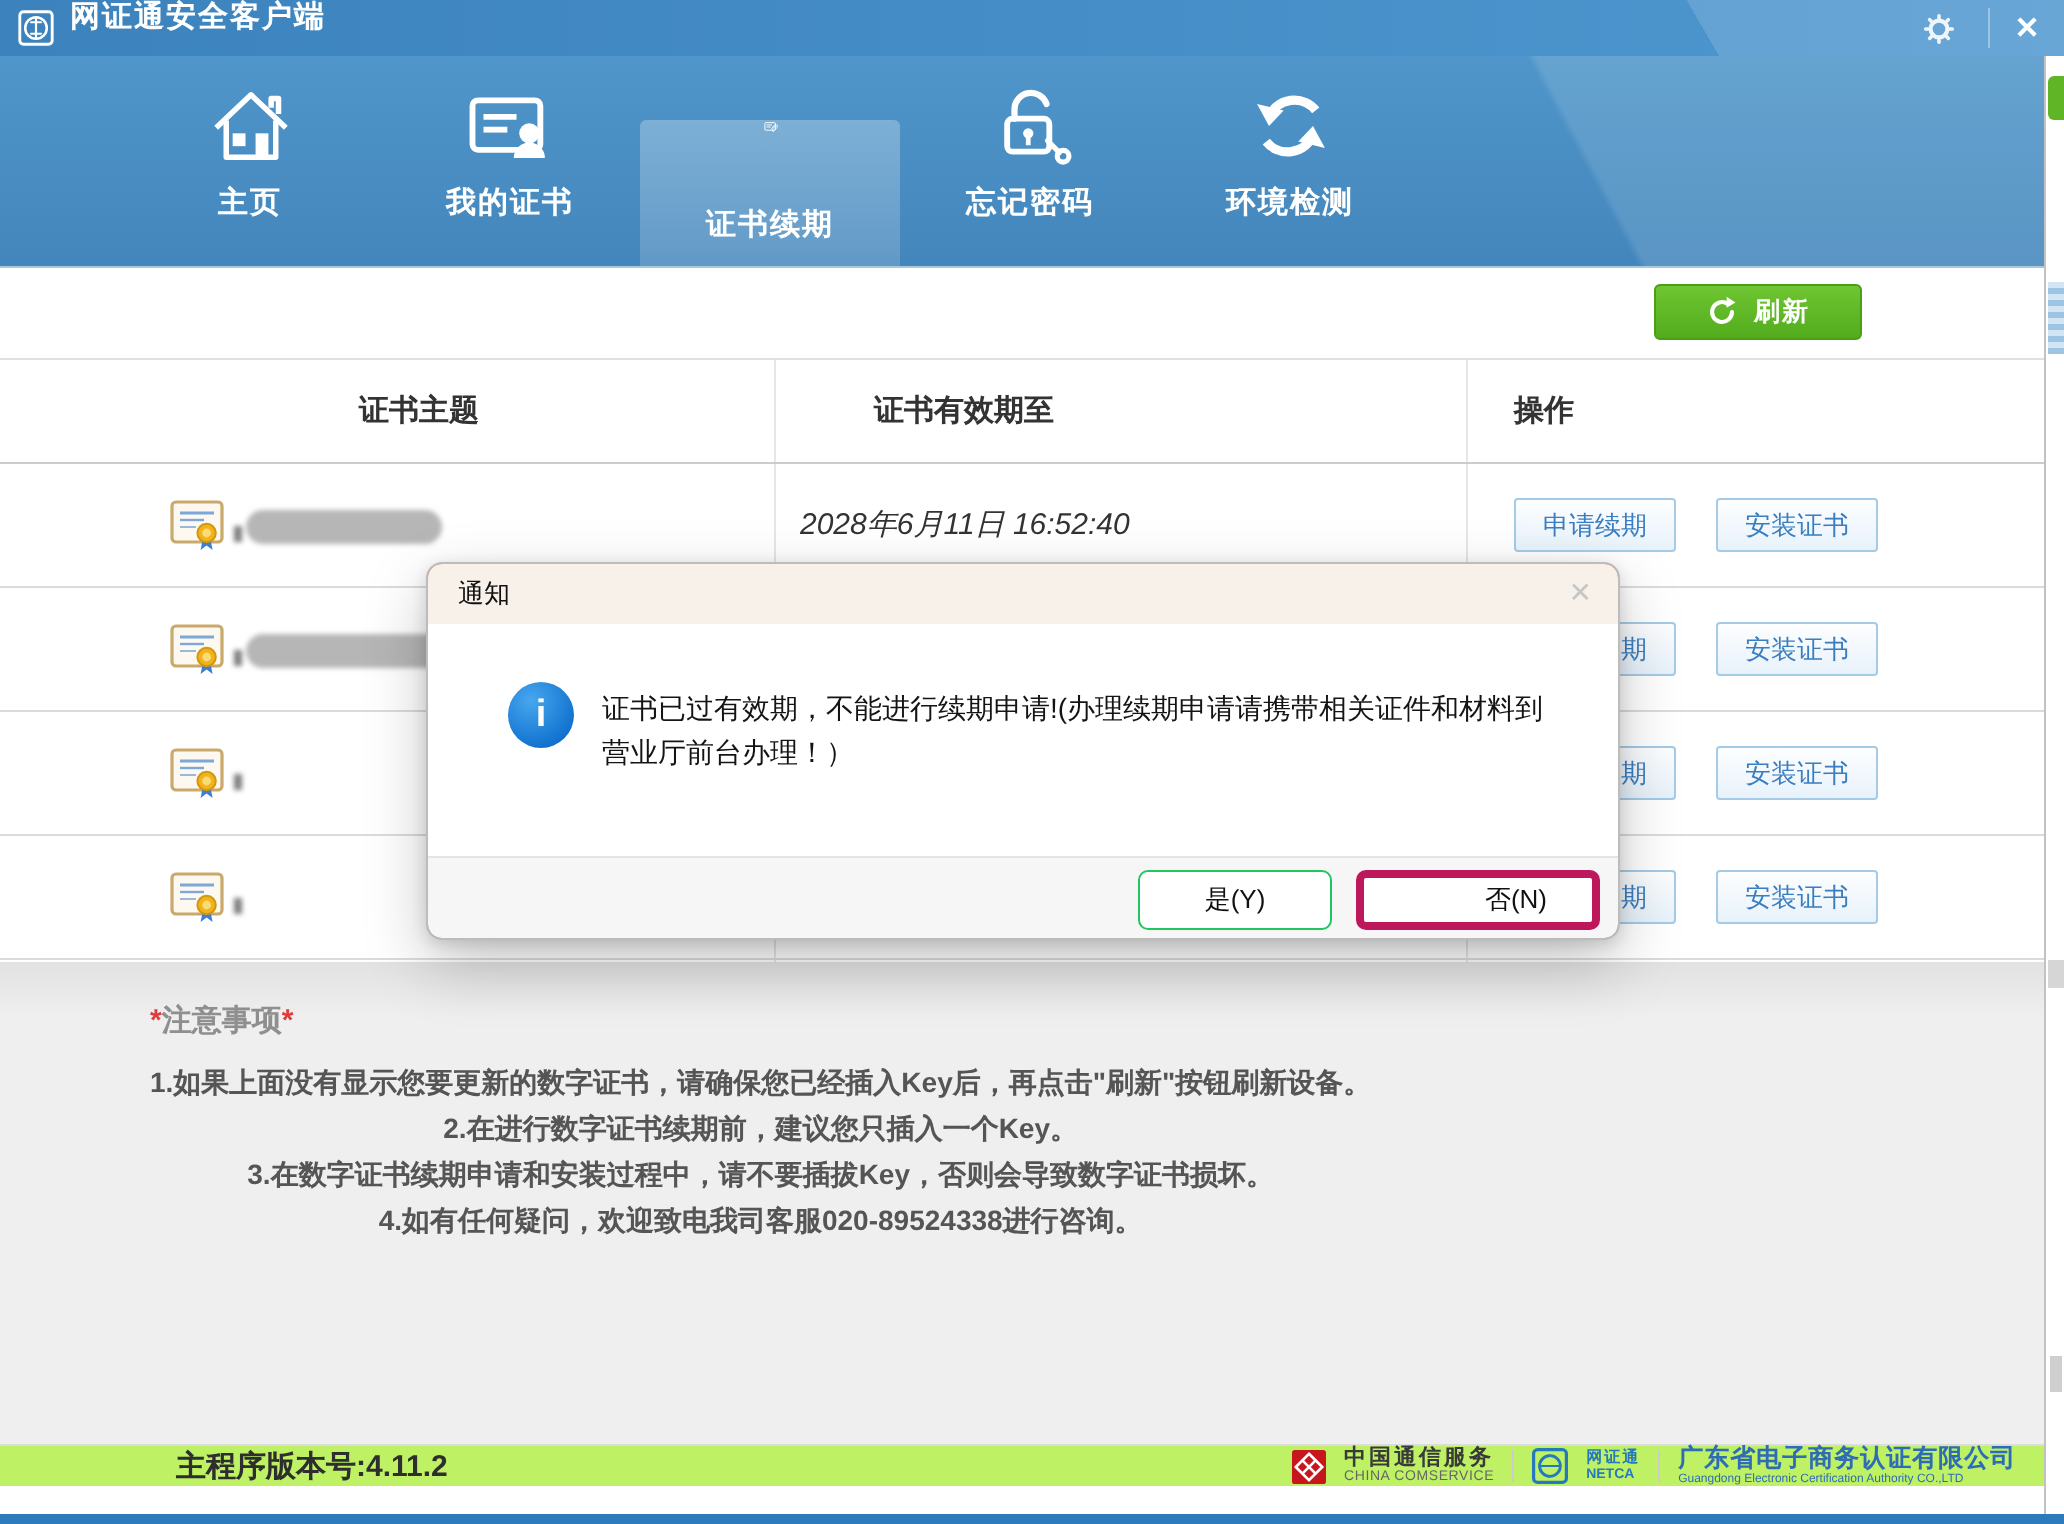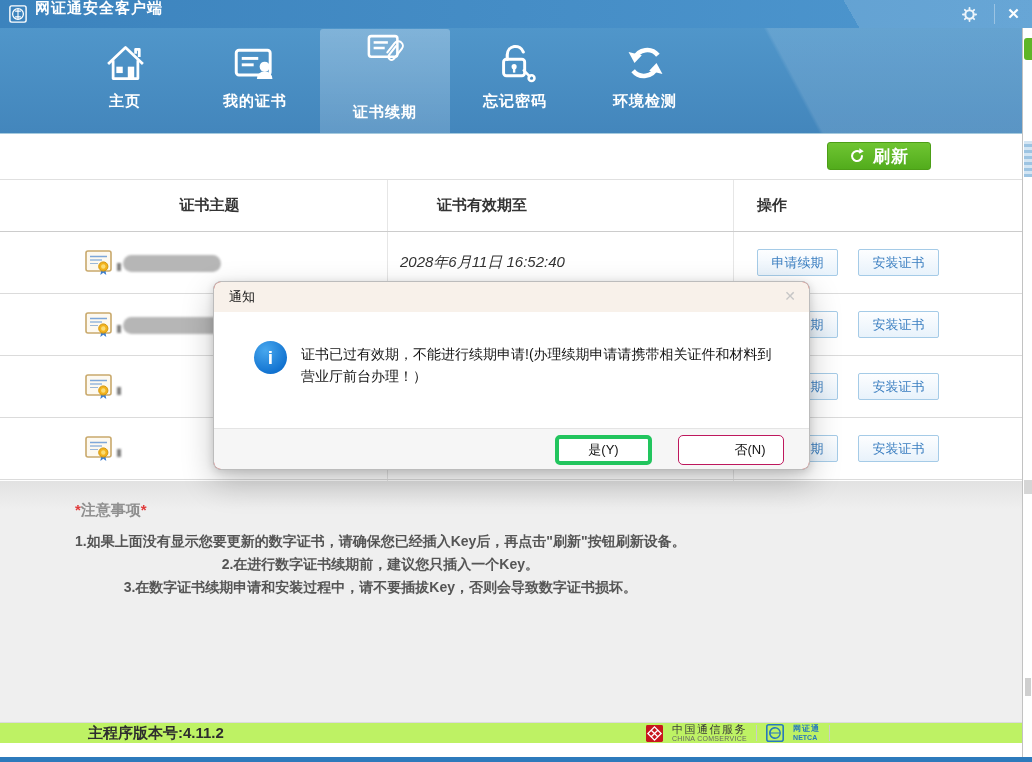--- a/index.html
+++ b/index.html
@@ -19,31 +19,31 @@
   .tb-close{left:995px;width:37px;color:#fff;font-size:15px;font-weight:bold;}
 
   
   .navbar{position:absolute;left:0;top:28px;width:1022px;height:105px;
     background:linear-gradient(62deg, rgba(255,255,255,0) 76%, rgba(255,255,255,0.12) 76.4%),
                linear-gradient(180deg,#5096ca,#4386bc);
     border-bottom:1px solid #a5cade;z-index:5;}
   .nav-items{position:absolute;left:60px;top:0;height:105px;display:flex;}
   .nav-item{width:130px;height:94px;display:flex;flex-direction:column;align-items:center;
     justify-content:flex-end;padding-bottom:11px;box-sizing:border-box;cursor:pointer;}
-  .nav-item.active{height:104px;align-self:flex-end;border-radius:3px 3px 0 0;
+  .nav-item.active{height:73px;align-self:flex-end;border-radius:3px 3px 0 0;
     background:linear-gradient(180deg,rgba(255,255,255,0.28),rgba(255,255,255,0.16));gap:29px;}
   .nav-icon{width:47px;height:44px;margin-bottom:7px;}
   .nav-label{color:#fff;font-size:15px;font-weight:bold;letter-spacing:1px;white-space:nowrap;}
 
   
   .toolbar{position:absolute;left:0;top:133px;width:1022px;height:47px;background:#fff;
     border-bottom:1px solid #e0e0e0;box-sizing:border-box;}
   .refresh-btn{position:absolute;left:827px;top:9px;width:104px;height:28px;
     background:linear-gradient(180deg,#6fc532,#52ac1c);border:1px solid #4c9e17;border-radius:3px;
-    color:#fff;font-size:17px;font-weight:bold;display:flex;align-items:center;justify-content:center;
+    color:#fff;font-size:13px;font-weight:bold;display:flex;align-items:center;justify-content:center;
     gap:8px;cursor:pointer;box-sizing:border-box;font-family:inherit;letter-spacing:1px;}
 
   
   .table{position:absolute;left:0;top:180px;width:1022px;height:301px;background:#fff;}
   .col-div{position:absolute;top:0;bottom:0;width:1px;background:#e6e6e6;}
   .col-div.c1{left:387px;} .col-div.c2{left:733px;}
   .t-head{position:relative;height:52px;border-bottom:1px solid #cccccc;box-sizing:border-box;}
   .th{position:absolute;top:0;height:100%;display:flex;align-items:center;
     font-size:15px;font-weight:bold;color:#333;}
   .th1{left:16px;width:387px;justify-content:center;}
@@ -69,21 +69,21 @@
   .notes-title .star{color:#e03b3b;}
   .notes-list{position:absolute;left:75px;top:49px;font-size:14px;font-weight:bold;color:#555;line-height:23px;}
 
   
   .footerbar{position:absolute;left:0;top:722px;width:1022px;height:21px;background:#bef264;
     border-top:1px solid #dcdcdc;box-sizing:border-box;}
   .version{position:absolute;left:88px;top:0;height:100%;display:flex;align-items:center;
     font-size:15px;font-weight:bold;color:#2e2e2e;}
   .logos{position:absolute;left:646px;top:0;height:100%;display:flex;align-items:center;gap:9px;}
   .logo-col{display:flex;flex-direction:column;line-height:1.15;}
-  .cs-cn{font-size:11px;font-weight:normal;color:#3a3a3a;letter-spacing:1.5px;}
+  .cs-cn{font-size:11px;font-weight:bold;color:#3a3a3a;letter-spacing:1.5px;}
   .cs-en{font-size:7px;color:#666;letter-spacing:0.3px;}
   .vdiv{width:1px;height:16px;background:#ccc;}
   .nc-cn{font-size:8px;font-weight:bold;color:#2779bd;letter-spacing:1px;}
   .nc-en{font-size:7px;font-weight:bold;color:#2779bd;}
   .gd-cn{font-size:12.5px;font-weight:bold;color:#2e6db5;letter-spacing:0.5px;}
   .gd-en{font-size:6px;color:#2e6db5;}
 
   .bottom-strip{position:absolute;left:0;top:757px;width:1032px;height:5px;background:#2d7abc;}
 
   
@@ -105,22 +105,22 @@
   .dlg-close{position:absolute;right:13px;top:7px;font-size:14px;color:#c6c6c6;cursor:pointer;line-height:1;}
   .dlg-body{position:absolute;left:0;top:30px;right:0;height:119px;background:#fff;}
   .info-icon{position:absolute;left:40px;top:29px;width:33px;height:33px;border-radius:50%;
     background:radial-gradient(circle at 35% 28%,#47a7ee,#0e6fce 78%);color:#fff;
     display:flex;align-items:center;justify-content:center;font-size:19px;font-weight:bold;}
   .dlg-msg{position:absolute;left:87px;top:31px;width:482px;font-size:14px;color:#141414;line-height:22px;}
   .dlg-footer{position:absolute;left:0;bottom:0;right:0;height:40px;background:#f6f6f6;
     border-top:1px solid #e4e4e4;border-radius:0 0 7px 7px;}
   .dlg-btn{position:absolute;top:6px;height:30px;background:#fff;border-radius:5px;font-size:13px;
     color:#111;cursor:pointer;font-family:inherit;box-sizing:border-box;}
-  .btn-yes{left:341px;width:97px;border:4px solid #22c55e;}
-  .btn-no{left:464px;width:106px;border:1px solid #be185d;padding-left:44px;}
+  .btn-yes{left:355px;width:97px;border:1px solid #22c55e;}
+  .btn-no{left:464px;width:122px;border:4px solid #be185d;padding-left:44px;}
 </style>
 </head>
 <body>
 
 <div class="stage">
 
   <div class="titlebar">
     <svg class="app-logo" viewBox="0 0 20 20">
       <rect x="1" y="1" width="18" height="18" rx="2" fill="none" stroke="#fff" stroke-width="1.6"></rect>
       <circle cx="10" cy="10" r="6" fill="none" stroke="#fff" stroke-width="1.4"></circle>
@@ -308,20 +308,21 @@
       </div>
     </div>
   </div>
 
   <div class="notes">
     <div class="notes-title"><span class="star">*</span><span>注意事项</span><span class="star">*</span></div>
     <div class="notes-list">
       <div>1.如果上面没有显示您要更新的数字证书，请确保您已经插入Key后，再点击"刷新"按钮刷新设备。</div>
       <div>2.在进行数字证书续期前，建议您只插入一个Key。</div>
       <div>3.在数字证书续期申请和安装过程中，请不要插拔Key，否则会导致数字证书损坏。</div>
+      <div>4.如有任何疑问，欢迎致电我司客服020-89524338进行咨询。</div>
     </div>
   </div>
 
   <div class="footerbar">
     <div class="version">主程序版本号:4.11.2</div>
     <div class="logos">
       <svg viewBox="0 0 18 18" width="17" height="17">
         <rect width="18" height="18" rx="1.5" fill="#c8161d"></rect>
         <g stroke="#fff" stroke-width="1.4" fill="none">
           <path d="M9 2 L16 9 L9 16 L2 9 Z"></path>
@@ -336,20 +337,24 @@
       <svg viewBox="0 0 18 18" width="18" height="18">
         <rect x="0.8" y="0.8" width="16.4" height="16.4" rx="2" fill="none" stroke="#2779bd" stroke-width="1.6"></rect>
         <circle cx="9" cy="9" r="5.2" fill="none" stroke="#2779bd" stroke-width="1.4"></circle>
         <path d="M3.8 9 h10.4 M9 3.8 a5.2 5.2 0 0 0 0 10.4" stroke="#2779bd" stroke-width="1.1" fill="none"></path>
       </svg>
       <div class="logo-col">
         <span class="nc-cn">网证通</span>
         <span class="nc-en">NETCA</span>
       </div>
       <div class="vdiv"></div>
+      <div class="logo-col">
+        <span class="gd-cn">广东省电子商务认证有限公司</span>
+        <span class="gd-en">Guangdong Electronic Certification Authority CO.,LTD</span>
+      </div>
     </div>
   </div>
 
   <div class="bottom-strip"></div>
 
   <div class="bg-strip">
     <div class="frag frag-green"></div>
     <div class="frag frag-blue"></div>
     <div class="frag frag-gray1"></div>
     <div class="frag frag-gray2"></div>

